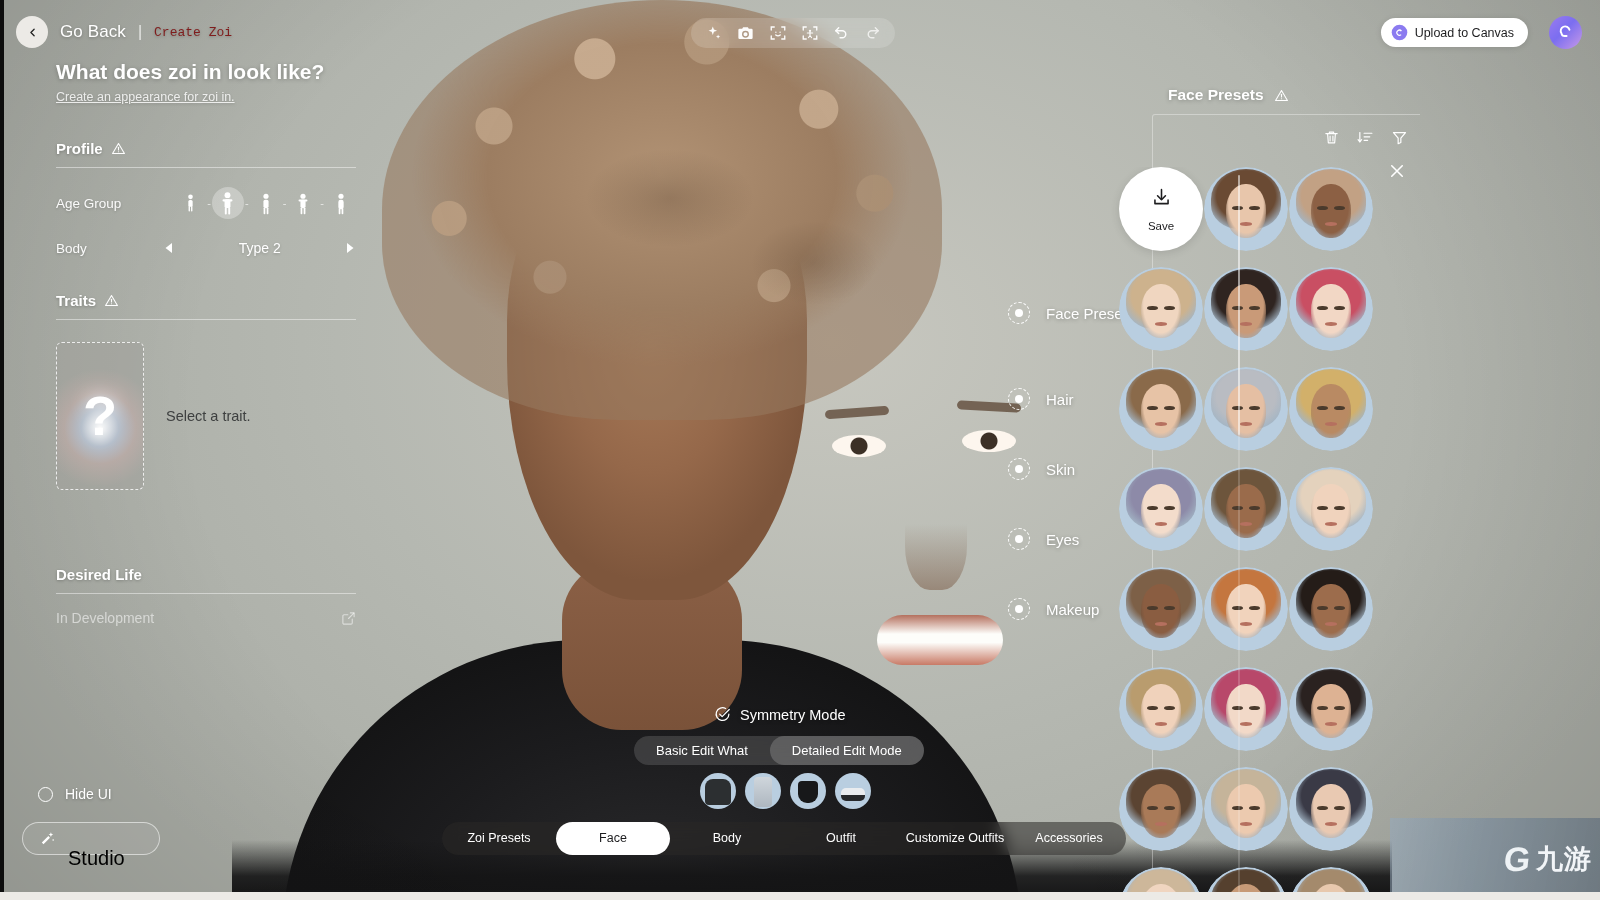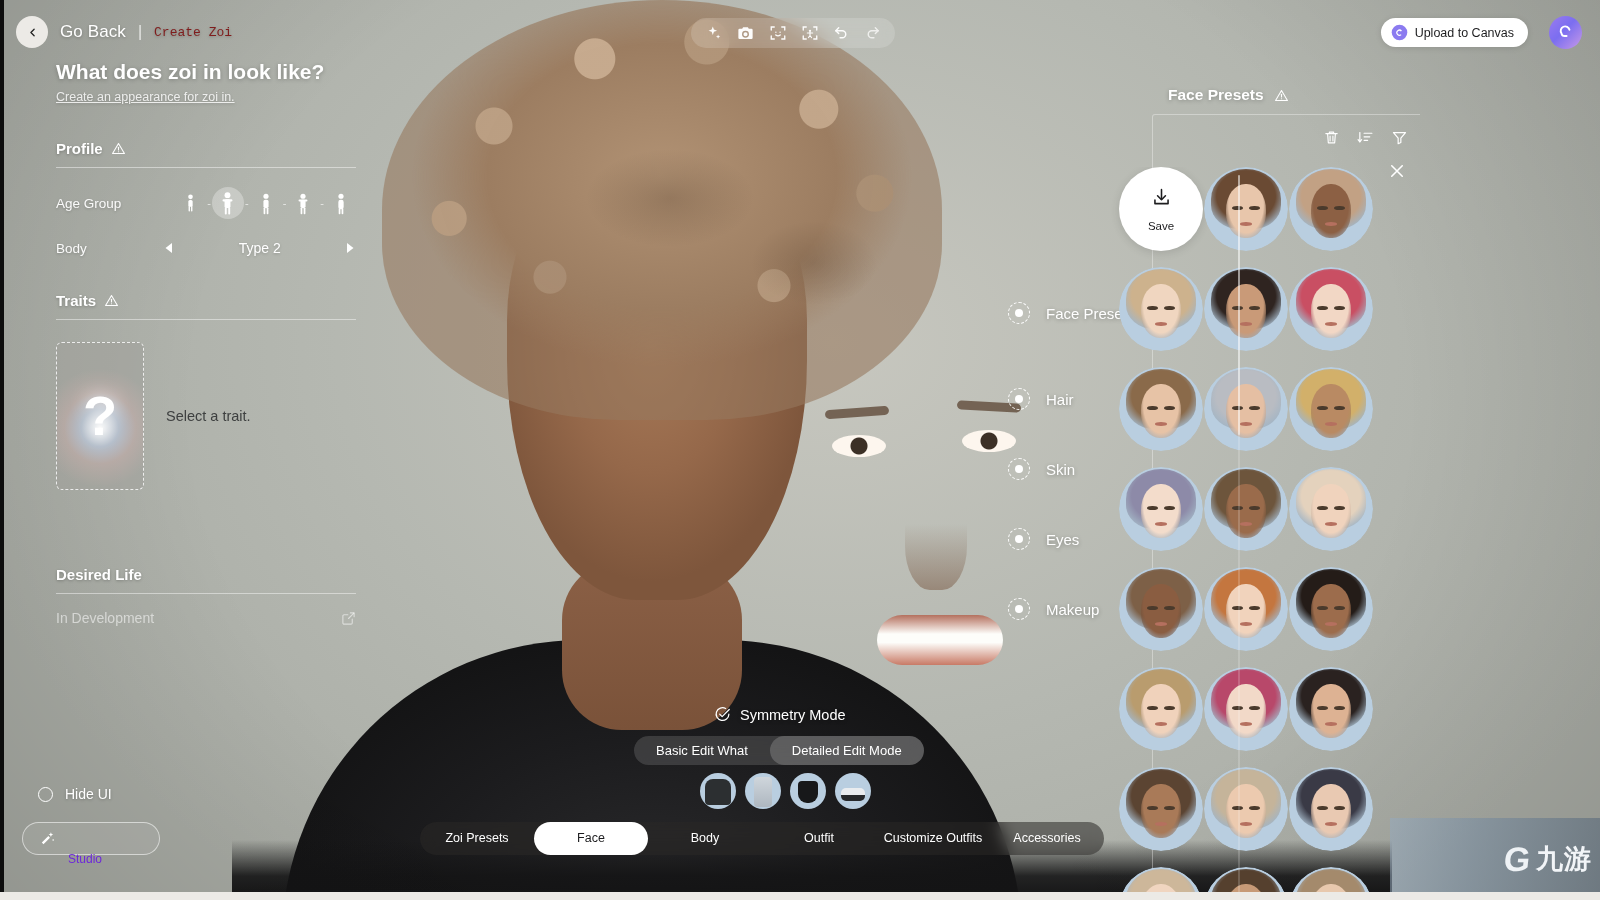--- a/index.html
+++ b/index.html
@@ -142,21 +142,21 @@
 
   
   .hide-ui { position:absolute; left:38px; top:786px; display:flex; align-items:center; gap:12px; cursor:pointer; z-index:32; }
   .hide-ui-circle { width:15px; height:15px; border-radius:50%; border:1.8px solid #fff; }
   .hide-ui-label { color:#fff; font-size:14px; text-shadow:0 1px 3px rgba(0,0,0,.25); }
   .studio-btn {
     position:absolute; left:22px; top:822px; width:138px; height:33px; border-radius:18px;
     border:1px solid rgba(255,255,255,.55); background:rgba(255,255,255,.07);
     display:flex; align-items:center; gap:12px; padding-left:16px; cursor:pointer; z-index:32;
   }
-  .studio-label { color:#6d28d9; font-size:12px;margin-top:40px; }
+  .studio-label { color:#000000; font-size:20px;margin-top:40px; }
 
   
   .toolbar {
     position:absolute; left:691px; top:18px; height:30px;
     display:flex; align-items:center; gap:14px; padding:0 14px;
     border-radius:16px; background:rgba(255,255,255,.16);
     backdrop-filter: blur(10px); -webkit-backdrop-filter: blur(10px);
     z-index:40;
   }
   .tool-ico { cursor:pointer; opacity:.97; }
@@ -234,21 +234,21 @@
   .edit-mode.active { background:rgba(255,255,255,.18); }
 
   .cloth-row { position:absolute; left:700px; top:773px; display:flex; gap:9px; z-index:30; }
   .cloth-thumb { width:36px; height:36px; border-radius:50%; overflow:hidden; cursor:pointer; background:#b9cee0; position:relative; }
   .ct-shirt { position:absolute; left:14%; top:18%; width:72%; height:70%; background:#2c2f31; border-radius:8px 8px 4px 4px; }
   .ct-pants { position:absolute; left:26%; top:10%; width:48%; height:84%; background:linear-gradient(180deg,#cfd6dc,#aeb7c0); border-radius:4px; }
   .ct-socks { position:absolute; left:22%; top:22%; width:56%; height:62%; background:#17181a; border-radius:4px 4px 9px 9px; }
   .ct-shoes { position:absolute; left:16%; top:42%; width:68%; height:36%; background:#e9ecef; border-radius:5px; border-bottom:6px solid #26282b; }
 
   .tabbar {
-    position:absolute; left:420px; top:822px; width:684px; height:33px; border-radius:18px;
+    position:absolute; left:442px; top:822px; width:684px; height:33px; border-radius:18px;
     background:rgba(42,40,38,.55); display:flex; align-items:center; z-index:33;
     backdrop-filter: blur(8px); -webkit-backdrop-filter: blur(8px);
   }
   .tab { flex:1; height:33px; display:flex; align-items:center; justify-content:center;
          color:#fff; font-size:12.5px; cursor:pointer; border-radius:18px; text-align:center; line-height:1.1; }
   .tab.active { background:#fff; color:#1d1d1f; }
 
   
   .watermark {
     position:absolute; right:0; top:818px; width:210px; height:82px; z-index:50;

